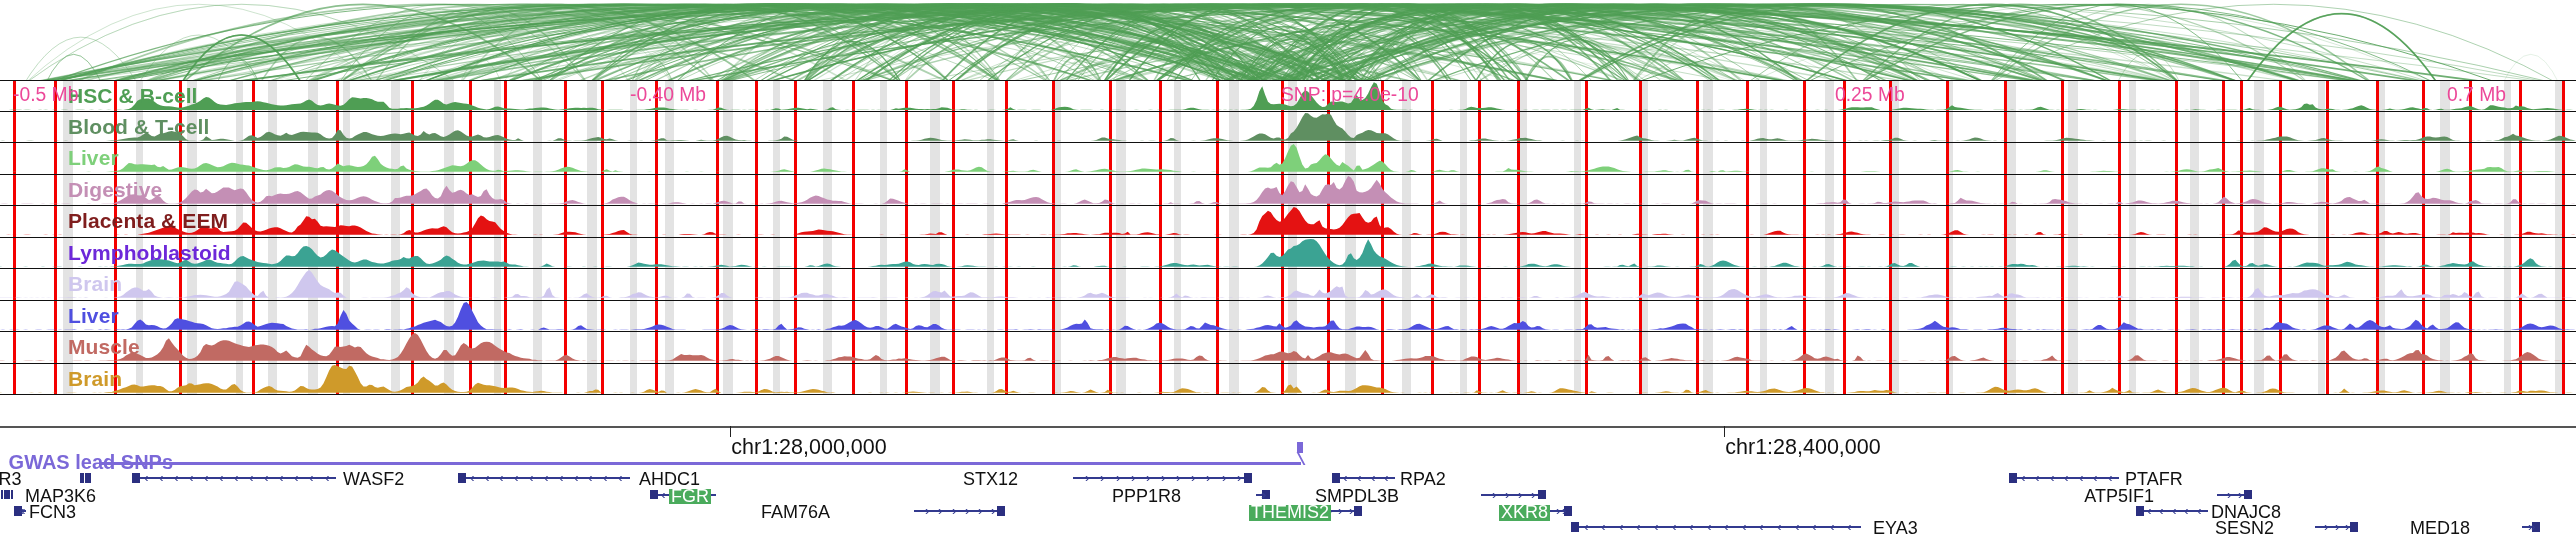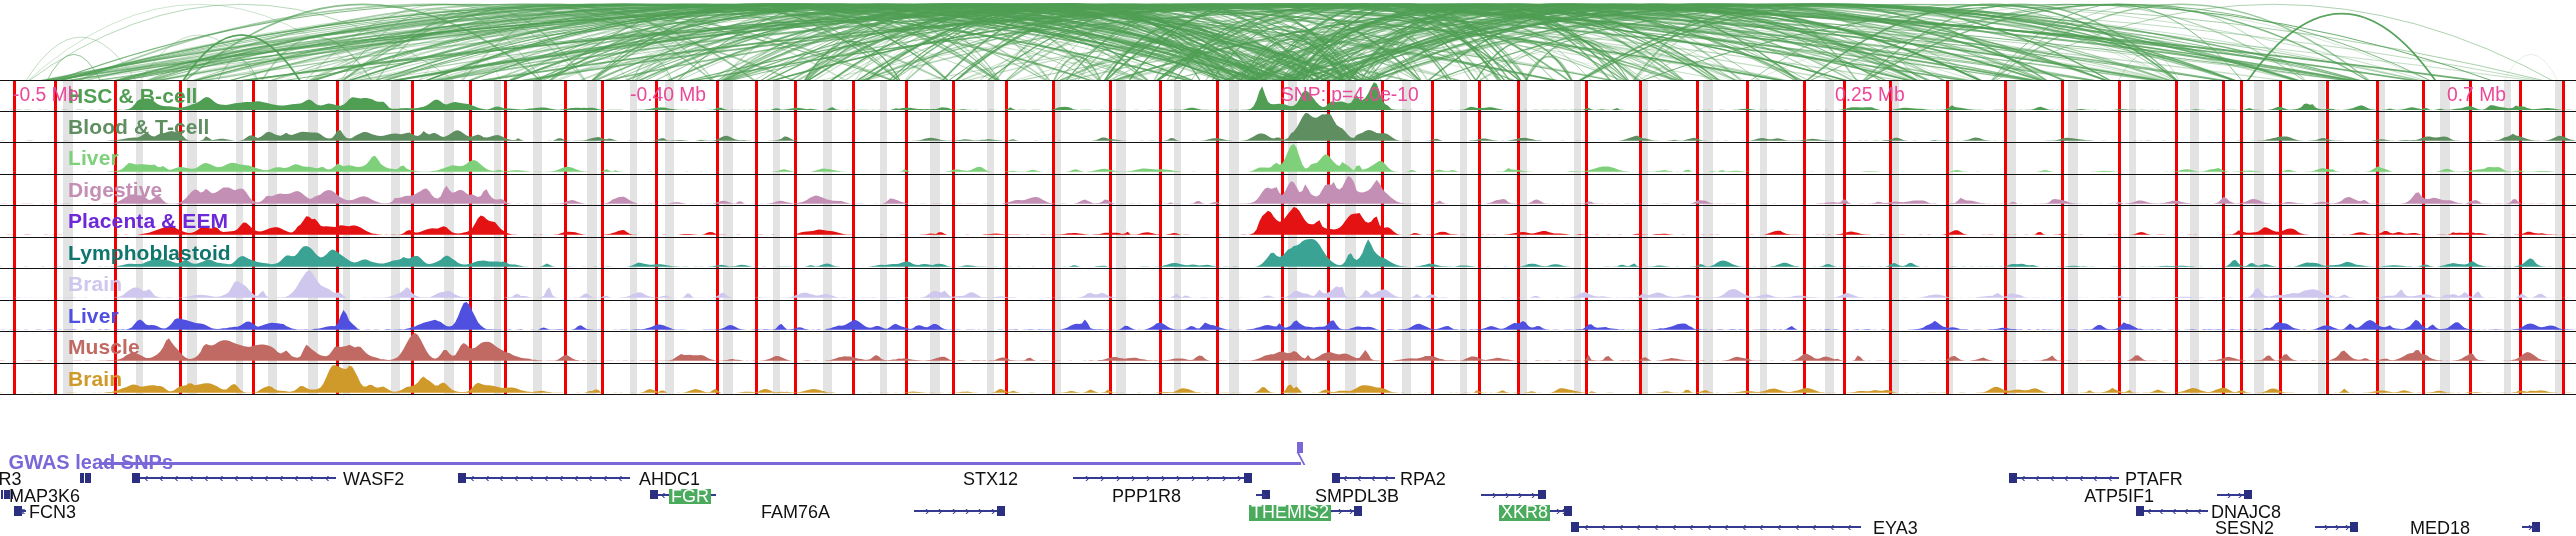--- a/index.html
+++ b/index.html
@@ -982,21 +982,21 @@
           <div class="snp" style="left:2326px"></div>
           <div class="snp" style="left:2376px"></div>
           <div class="snp" style="left:2422px"></div>
           <div class="snp" style="left:2469px"></div>
           <div class="snp" style="left:2519px"></div>
           <div class="snp" style="left:2562px"></div>
         </div>
         <svg class="track-canvas" width="2576" height="29" style="top:0" viewBox="0 0 3600 42">
           <polygon points="0,40 0.0,39.8 4.0,39.9 8.0,39.7 12.0,39.6 16.0,39.7 20.0,39.6 24.0,39.8 28.0,39.7 32.0,39.9 36.0,39.6 40.0,39.6 44.0,39.7 48.0,39.7 52.0,39.7 56.0,39.8 60.0,39.7 64.0,39.6 68.0,39.9 72.0,39.9 76.0,39.6 80.0,39.8 84.0,39.6 88.0,39.9 92.0,39.8 96.0,40.0 100.0,39.9 104.0,39.8 108.0,40.0 112.0,39.9 116.0,39.9 120.0,39.9 124.0,39.7 128.0,39.8 132.0,39.7 136.0,39.9 140.0,39.9 144.0,39.8 148.0,39.7 152.0,39.9 156.0,39.9 160.0,39.7 164.0,39.6 168.0,40.0 172.0,39.9 176.0,39.6 180.0,39.9 184.0,39.8 188.0,39.8 192.0,39.7 196.0,39.3 200.0,38.6 204.0,37.7 208.0,37.1 212.0,35.8 216.0,34.3 220.0,33.0 224.0,31.4 228.0,30.1 232.0,28.4 236.0,27.4 240.0,28.0 244.0,29.9 248.0,31.9 252.0,33.6 256.0,35.3 260.0,36.7 264.0,37.5 268.0,37.2 272.0,35.6 276.0,33.2 280.0,30.0 284.0,28.6 288.0,28.9 292.0,30.7 296.0,31.0 300.0,29.1 304.0,30.6 308.0,34.7 312.0,36.1 316.0,35.7 320.0,35.2 324.0,35.0 328.0,34.2 332.0,31.9 336.0,27.3 340.0,22.8 344.0,23.0 348.0,26.5 352.0,30.4 356.0,33.5 360.0,34.9 364.0,35.3 368.0,34.3 372.0,33.0 376.0,31.3 380.0,30.0 384.0,29.3 388.0,29.4 392.0,30.9 396.0,32.9 400.0,34.7 404.0,36.4 408.0,36.6 412.0,33.8 416.0,28.5 420.0,25.5 424.0,20.0 428.0,14.0 432.0,14.6 436.0,18.3 440.0,17.5 444.0,21.7 448.0,27.3 452.0,28.2 456.0,27.9 460.0,28.2 464.0,28.8 468.0,28.9 472.0,28.1 476.0,26.7 480.0,27.1 484.0,27.8 488.0,27.9 492.0,27.0 496.0,26.8 500.0,28.0 504.0,29.9 508.0,32.2 512.0,34.6 516.0,36.4 520.0,38.0 524.0,38.6 528.0,39.3 532.0,39.6 536.0,39.8 540.0,39.6 544.0,39.8 548.0,39.6 552.0,39.6 556.0,39.7 560.0,39.1 564.0,37.8 568.0,34.6 572.0,33.3 576.0,34.5 580.0,36.7 584.0,36.6 588.0,35.5 592.0,33.8 596.0,32.6 600.0,31.4 604.0,30.8 608.0,31.0 612.0,31.1 616.0,29.3 620.0,28.1 624.0,29.3 628.0,33.4 632.0,36.5 636.0,37.8 640.0,38.1 644.0,37.6 648.0,36.8 652.0,35.9 656.0,34.3 660.0,30.7 664.0,24.0 668.0,16.7 672.0,13.0 676.0,14.5 680.0,18.1 684.0,20.5 688.0,21.2 692.0,22.3 696.0,27.3 700.0,31.9 704.0,34.8 708.0,37.2 712.0,38.3 716.0,39.4 720.0,39.5 724.0,39.8 728.0,39.7 732.0,39.9 736.0,39.7 740.0,40.0 744.0,39.7 748.0,39.6 752.0,40.0 756.0,39.6 760.0,39.9 764.0,39.7 768.0,40.0 772.0,39.7 776.0,39.6 780.0,39.0 784.0,37.9 788.0,36.4 792.0,35.5 796.0,35.5 800.0,35.9 804.0,36.5 808.0,37.6 812.0,38.9 816.0,39.6 820.0,39.9 824.0,39.7 828.0,39.8 832.0,39.8 836.0,39.7 840.0,39.7 844.0,39.6 848.0,39.3 852.0,38.7 856.0,37.5 860.0,36.2 864.0,34.6 868.0,33.5 872.0,33.4 876.0,36.0 880.0,38.3 884.0,39.6 888.0,39.6 892.0,40.0 896.0,39.9 900.0,39.8 904.0,39.9 908.0,39.8 912.0,39.9 916.0,39.8 920.0,39.8 924.0,39.7 928.0,39.5 932.0,39.8 936.0,39.8 940.0,39.9 944.0,39.8 948.0,39.8 952.0,39.3 956.0,38.9 960.0,38.8 964.0,38.7 968.0,39.3 972.0,39.5 976.0,39.7 980.0,39.8 984.0,39.0 988.0,37.0 992.0,35.9 996.0,36.3 1000.0,38.3 1004.0,39.4 1008.0,39.6 1012.0,39.6 1016.0,39.9 1020.0,39.7 1024.0,39.8 1028.0,39.7 1032.0,39.6 1036.0,39.7 1040.0,39.8 1044.0,39.9 1048.0,39.9 1052.0,39.9 1056.0,39.6 1060.0,39.6 1064.0,39.6 1068.0,39.8 1072.0,39.9 1076.0,40.0 1080.0,39.6 1084.0,39.8 1088.0,39.9 1092.0,40.0 1096.0,40.0 1100.0,39.9 1104.0,39.8 1108.0,39.8 1112.0,39.2 1116.0,37.6 1120.0,36.2 1124.0,35.8 1128.0,35.3 1132.0,35.1 1136.0,34.7 1140.0,33.6 1144.0,32.6 1148.0,33.0 1152.0,33.6 1156.0,34.2 1160.0,34.7 1164.0,35.1 1168.0,36.0 1172.0,37.0 1176.0,38.1 1180.0,39.1 1184.0,39.6 1188.0,39.5 1192.0,39.8 1196.0,40.0 1200.0,39.8 1204.0,39.8 1208.0,39.7 1212.0,39.8 1216.0,39.9 1220.0,40.0 1224.0,39.8 1228.0,39.7 1232.0,39.5 1236.0,39.9 1240.0,40.0 1244.0,40.0 1248.0,39.8 1252.0,39.7 1256.0,39.8 1260.0,39.6 1264.0,39.6 1268.0,39.9 1272.0,40.0 1276.0,39.9 1280.0,39.7 1284.0,39.8 1288.0,39.5 1292.0,39.4 1296.0,38.8 1300.0,38.1 1304.0,38.6 1308.0,38.8 1312.0,36.5 1316.0,36.5 1320.0,38.6 1324.0,39.8 1328.0,40.0 1332.0,39.8 1336.0,39.8 1340.0,39.8 1344.0,39.7 1348.0,39.8 1352.0,39.6 1356.0,39.8 1360.0,39.8 1364.0,39.8 1368.0,39.7 1372.0,39.7 1376.0,39.3 1380.0,39.0 1384.0,38.9 1388.0,38.5 1392.0,38.2 1396.0,38.6 1400.0,38.9 1404.0,39.0 1408.0,39.2 1412.0,39.5 1416.0,39.6 1420.0,39.6 1424.0,39.6 1428.0,39.9 1432.0,40.0 1436.0,39.6 1440.0,40.0 1444.0,40.0 1448.0,39.8 1452.0,39.7 1456.0,39.6 1460.0,39.6 1464.0,39.8 1468.0,39.6 1472.0,39.7 1476.0,39.6 1480.0,39.6 1484.0,39.3 1488.0,38.7 1492.0,37.9 1496.0,37.6 1500.0,37.3 1504.0,37.3 1508.0,38.0 1512.0,38.5 1516.0,39.0 1520.0,39.6 1524.0,39.8 1528.0,39.5 1532.0,39.2 1536.0,39.1 1540.0,38.2 1544.0,37.2 1548.0,37.1 1552.0,37.4 1556.0,37.2 1560.0,37.2 1564.0,37.5 1568.0,38.8 1572.0,38.2 1576.0,35.8 1580.0,39.5 1584.0,39.5 1588.0,39.5 1592.0,38.9 1596.0,37.3 1600.0,36.6 1604.0,36.4 1608.0,37.1 1612.0,38.0 1616.0,39.1 1620.0,39.2 1624.0,39.7 1628.0,39.8 1632.0,39.2 1636.0,38.6 1640.0,37.4 1644.0,37.9 1648.0,39.3 1652.0,39.7 1656.0,39.6 1660.0,39.6 1664.0,39.8 1668.0,39.8 1672.0,39.9 1676.0,39.7 1680.0,39.8 1684.0,39.8 1688.0,39.9 1692.0,39.8 1696.0,39.7 1700.0,39.6 1704.0,39.6 1708.0,39.9 1712.0,39.7 1716.0,40.0 1720.0,39.7 1724.0,39.9 1728.0,39.9 1732.0,39.7 1736.0,39.6 1740.0,39.5 1744.0,39.8 1748.0,39.0 1752.0,37.3 1756.0,32.5 1760.0,21.5 1764.0,13.8 1768.0,10.2 1772.0,6.2 1776.0,8.3 1780.0,14.6 1784.0,19.3 1788.0,21.8 1792.0,20.6 1796.0,16.0 1800.0,10.5 1804.0,6.1 1808.0,1.2 1812.0,2.6 1816.0,6.8 1820.0,13.6 1824.0,19.9 1828.0,24.0 1832.0,25.2 1836.0,25.2 1840.0,22.0 1844.0,19.5 1848.0,28.2 1852.0,30.8 1856.0,31.4 1860.0,31.9 1864.0,32.6 1868.0,31.9 1872.0,30.1 1876.0,26.2 1880.0,20.7 1884.0,15.3 1888.0,11.4 1892.0,10.6 1896.0,10.3 1900.0,9.3 1904.0,15.8 1908.0,21.4 1912.0,23.1 1916.0,21.6 1920.0,16.4 1924.0,14.2 1928.0,26.4 1932.0,31.0 1936.0,29.8 1940.0,29.4 1944.0,31.8 1948.0,35.6 1952.0,38.3 1956.0,39.4 1960.0,39.8 1964.0,39.7 1968.0,39.9 1972.0,39.1 1976.0,37.5 1980.0,37.6 1984.0,39.1 1988.0,39.8 1992.0,40.0 1996.0,39.6 2000.0,39.5 2004.0,39.0 2008.0,37.8 2012.0,36.1 2016.0,35.6 2020.0,35.9 2024.0,37.6 2028.0,39.0 2032.0,39.3 2036.0,39.5 2040.0,39.9 2044.0,39.6 2048.0,39.7 2052.0,39.8 2056.0,40.0 2060.0,39.7 2064.0,40.0 2068.0,40.0 2072.0,39.6 2076.0,40.0 2080.0,39.5 2084.0,39.9 2088.0,39.6 2092.0,39.8 2096.0,40.0 2100.0,39.8 2104.0,39.6 2108.0,39.3 2112.0,38.5 2116.0,37.8 2120.0,36.9 2124.0,36.4 2128.0,36.0 2132.0,36.3 2136.0,37.3 2140.0,38.0 2144.0,37.9 2148.0,36.7 2152.0,35.7 2156.0,34.8 2160.0,34.7 2164.0,35.9 2168.0,37.1 2172.0,38.0 2176.0,38.1 2180.0,38.1 2184.0,38.6 2188.0,38.9 2192.0,39.4 2196.0,39.9 2200.0,39.9 2204.0,39.6 2208.0,38.8 2212.0,39.0 2216.0,39.6 2220.0,39.7 2224.0,40.0 2228.0,39.9 2232.0,39.6 2236.0,39.7 2240.0,40.0 2244.0,39.9 2248.0,39.6 2252.0,39.7 2256.0,39.9 2260.0,39.7 2264.0,39.6 2268.0,39.8 2272.0,39.7 2276.0,39.7 2280.0,39.8 2284.0,39.3 2288.0,38.4 2292.0,38.5 2296.0,39.5 2300.0,39.5 2304.0,39.8 2308.0,39.8 2312.0,39.0 2316.0,38.8 2320.0,38.8 2324.0,38.6 2328.0,38.5 2332.0,39.3 2336.0,39.4 2340.0,39.8 2344.0,39.9 2348.0,39.7 2352.0,39.6 2356.0,39.7 2360.0,39.7 2364.0,39.8 2368.0,39.7 2372.0,39.8 2376.0,39.8 2380.0,39.5 2384.0,39.9 2388.0,39.9 2392.0,39.6 2396.0,39.9 2400.0,39.6 2404.0,39.8 2408.0,39.9 2412.0,39.8 2416.0,40.0 2420.0,39.7 2424.0,40.0 2428.0,39.9 2432.0,39.7 2436.0,39.7 2440.0,40.0 2444.0,39.7 2448.0,39.6 2452.0,39.9 2456.0,39.9 2460.0,39.9 2464.0,39.7 2468.0,39.2 2472.0,37.9 2476.0,36.3 2480.0,35.0 2484.0,34.2 2488.0,34.2 2492.0,36.8 2496.0,38.4 2500.0,39.3 2504.0,39.6 2508.0,39.5 2512.0,39.6 2516.0,39.8 2520.0,39.6 2524.0,39.7 2528.0,39.9 2532.0,39.7 2536.0,39.8 2540.0,39.6 2544.0,40.0 2548.0,39.6 2552.0,39.7 2556.0,39.6 2560.0,39.8 2564.0,39.8 2568.0,39.1 2572.0,38.8 2576.0,37.7 2580.0,36.6 2584.0,35.6 2588.0,35.4 2592.0,36.2 2596.0,37.2 2600.0,38.3 2604.0,39.2 2608.0,39.5 2612.0,39.6 2616.0,39.7 2620.0,40.0 2624.0,39.8 2628.0,39.6 2632.0,39.6 2636.0,40.0 2640.0,40.0 2644.0,39.6 2648.0,39.9 2652.0,39.8 2656.0,39.6 2660.0,39.6 2664.0,39.7 2668.0,39.9 2672.0,39.7 2676.0,39.9 2680.0,39.9 2684.0,39.6 2688.0,39.8 2692.0,39.9 2696.0,39.6 2700.0,39.7 2704.0,40.0 2708.0,39.9 2712.0,39.7 2716.0,39.4 2720.0,38.6 2724.0,37.3 2728.0,35.3 2732.0,33.6 2736.0,33.7 2740.0,36.1 2744.0,38.5 2748.0,39.4 2752.0,39.8 2756.0,40.0 2760.0,39.9 2764.0,39.8 2768.0,39.9 2772.0,39.6 2776.0,39.8 2780.0,39.6 2784.0,39.6 2788.0,39.7 2792.0,39.8 2796.0,39.8 2800.0,39.6 2804.0,39.9 2808.0,39.6 2812.0,40.0 2816.0,39.6 2820.0,39.9 2824.0,39.9 2828.0,39.8 2832.0,39.6 2836.0,39.9 2840.0,39.7 2844.0,39.4 2848.0,36.4 2852.0,36.1 2856.0,39.0 2860.0,39.9 2864.0,39.8 2868.0,39.8 2872.0,39.5 2876.0,39.6 2880.0,38.6 2884.0,38.9 2888.0,39.4 2892.0,39.7 2896.0,39.8 2900.0,39.7 2904.0,39.8 2908.0,39.6 2912.0,39.7 2916.0,39.9 2920.0,39.8 2924.0,39.7 2928.0,39.7 2932.0,40.0 2936.0,39.8 2940.0,39.7 2944.0,40.0 2948.0,39.6 2952.0,39.9 2956.0,39.6 2960.0,39.6 2964.0,39.9 2968.0,40.0 2972.0,39.8 2976.0,39.8 2980.0,39.6 2984.0,38.9 2988.0,37.1 2992.0,35.9 2996.0,36.7 3000.0,38.6 3004.0,39.6 3008.0,39.9 3012.0,40.0 3016.0,39.6 3020.0,39.6 3024.0,39.6 3028.0,39.8 3032.0,39.7 3036.0,39.8 3040.0,39.6 3044.0,39.9 3048.0,39.8 3052.0,40.0 3056.0,39.9 3060.0,39.6 3064.0,39.7 3068.0,39.6 3072.0,39.9 3076.0,39.9 3080.0,40.0 3084.0,39.9 3088.0,39.7 3092.0,39.7 3096.0,39.9 3100.0,40.0 3104.0,39.6 3108.0,39.9 3112.0,39.6 3116.0,39.6 3120.0,39.1 3124.0,37.3 3128.0,34.1 3132.0,34.3 3136.0,36.1 3140.0,36.9 3144.0,36.9 3148.0,36.8 3152.0,36.3 3156.0,35.4 3160.0,32.4 3164.0,29.3 3168.0,29.6 3172.0,32.0 3176.0,34.1 3180.0,35.3 3184.0,35.7 3188.0,35.4 3192.0,33.6 3196.0,31.9 3200.0,31.0 3204.0,31.6 3208.0,33.2 3212.0,36.4 3216.0,38.2 3220.0,39.3 3224.0,39.5 3228.0,39.7 3232.0,39.9 3236.0,39.9 3240.0,39.8 3244.0,39.8 3248.0,39.9 3252.0,39.7 3256.0,39.7 3260.0,39.6 3264.0,39.7 3268.0,39.9 3272.0,39.7 3276.0,39.6 3280.0,39.7 3284.0,39.5 3288.0,38.9 3292.0,37.5 3296.0,36.7 3300.0,36.4 3304.0,37.2 3308.0,38.5 3312.0,39.2 3316.0,39.4 3320.0,39.2 3324.0,38.6 3328.0,36.9 3332.0,34.6 3336.0,34.7 3340.0,37.1 3344.0,38.1 3348.0,36.9 3352.0,35.9 3356.0,36.6 3360.0,38.2 3364.0,38.5 3368.0,37.7 3372.0,37.3 3376.0,37.4 3380.0,38.5 3384.0,39.5 3388.0,39.8 3392.0,39.9 3396.0,39.7 3400.0,39.8 3404.0,39.7 3408.0,39.6 3412.0,39.6 3416.0,39.6 3420.0,39.8 3424.0,38.7 3428.0,36.4 3432.0,37.4 3436.0,37.1 3440.0,37.2 3444.0,37.3 3448.0,37.2 3452.0,37.1 3456.0,36.8 3460.0,37.7 3464.0,37.5 3468.0,37.6 3472.0,38.4 3476.0,39.5 3480.0,40.0 3484.0,39.9 3488.0,40.0 3492.0,39.9 3496.0,39.6 3500.0,39.8 3504.0,39.7 3508.0,39.8 3512.0,39.9 3516.0,39.5 3520.0,39.5 3524.0,38.9 3528.0,37.3 3532.0,35.8 3536.0,35.6 3540.0,37.0 3544.0,37.6 3548.0,38.1 3552.0,37.9 3556.0,38.5 3560.0,39.0 3564.0,39.2 3568.0,39.6 3572.0,39.5 3576.0,39.7 3580.0,39.6 3584.0,39.8 3588.0,39.9 3592.0,39.7 3596.0,39.6 3600,40" fill="#e41212"></polygon>
         </svg>
-        <div class="track-label" style="color:#6d28d9">Placenta &amp; EEM</div>
+        <div class="track-label" style="color:#7f1d1d">Placenta &amp; EEM</div>
       </div>
       <div class="track">
         <div class="overlay">
           <div class="hl" style="left:63px;width:10px"></div>
           <div class="hl" style="left:136px;width:7.2px"></div>
           <div class="hl" style="left:187px;width:10px"></div>
           <div class="hl" style="left:236px;width:7.2px"></div>
           <div class="hl" style="left:268px;width:8.6px"></div>
           <div class="hl" style="left:308px;width:10px"></div>
           <div class="hl" style="left:343px;width:7.2px"></div>
@@ -1086,21 +1086,21 @@
           <div class="snp" style="left:2326px"></div>
           <div class="snp" style="left:2376px"></div>
           <div class="snp" style="left:2422px"></div>
           <div class="snp" style="left:2469px"></div>
           <div class="snp" style="left:2519px"></div>
           <div class="snp" style="left:2562px"></div>
         </div>
         <svg class="track-canvas" width="2576" height="29" style="top:0" viewBox="0 0 3600 42">
           <polygon points="0,40 0.0,39.6 4.0,39.7 8.0,39.7 12.0,39.9 16.0,39.7 20.0,39.7 24.0,40.0 28.0,39.9 32.0,39.7 36.0,39.6 40.0,40.0 44.0,39.9 48.0,39.9 52.0,39.9 56.0,39.9 60.0,39.6 64.0,39.8 68.0,39.7 72.0,39.7 76.0,39.6 80.0,39.6 84.0,39.6 88.0,39.9 92.0,39.7 96.0,40.0 100.0,39.9 104.0,40.0 108.0,40.0 112.0,39.6 116.0,39.7 120.0,39.8 124.0,40.0 128.0,40.0 132.0,39.9 136.0,39.7 140.0,39.6 144.0,40.0 148.0,39.6 152.0,39.8 156.0,39.6 160.0,39.4 164.0,38.7 168.0,38.1 172.0,37.3 176.0,36.4 180.0,35.5 184.0,35.6 188.0,35.9 192.0,35.9 196.0,36.1 200.0,35.2 204.0,33.3 208.0,31.7 212.0,30.3 216.0,29.2 220.0,28.8 224.0,29.4 228.0,29.9 232.0,30.4 236.0,31.3 240.0,32.5 244.0,34.0 248.0,35.0 252.0,34.0 256.0,31.4 260.0,29.9 264.0,32.6 268.0,34.9 272.0,35.7 276.0,35.3 280.0,34.1 284.0,32.7 288.0,30.5 292.0,29.7 296.0,30.8 300.0,33.0 304.0,34.3 308.0,34.7 312.0,35.3 316.0,35.7 320.0,36.4 324.0,35.5 328.0,32.6 332.0,28.3 336.0,25.4 340.0,24.8 344.0,26.8 348.0,29.1 352.0,30.5 356.0,31.9 360.0,33.1 364.0,33.8 368.0,34.5 372.0,35.1 376.0,35.5 380.0,36.2 384.0,35.8 388.0,34.5 392.0,31.9 396.0,27.5 400.0,24.0 404.0,24.0 408.0,25.1 412.0,24.8 416.0,21.1 420.0,15.3 424.0,11.4 428.0,11.0 432.0,12.1 436.0,15.4 440.0,20.4 444.0,24.6 448.0,26.8 452.0,25.9 456.0,22.9 460.0,18.5 464.0,15.6 468.0,16.8 472.0,19.7 476.0,22.6 480.0,25.6 484.0,28.5 488.0,31.1 492.0,33.3 496.0,34.0 500.0,33.0 504.0,31.3 508.0,29.9 512.0,29.9 516.0,31.5 520.0,33.2 524.0,34.1 528.0,35.0 532.0,35.3 536.0,35.2 540.0,34.4 544.0,33.2 548.0,31.4 552.0,30.7 556.0,30.5 560.0,29.1 564.0,26.4 568.0,28.0 572.0,28.2 576.0,26.4 580.0,24.8 584.0,24.9 588.0,27.9 592.0,32.3 596.0,35.3 600.0,36.0 604.0,35.3 608.0,33.9 612.0,32.1 616.0,30.1 620.0,26.3 624.0,24.3 628.0,25.7 632.0,28.7 636.0,31.3 640.0,34.2 644.0,36.1 648.0,36.7 652.0,36.6 656.0,35.7 660.0,34.5 664.0,33.4 668.0,32.0 672.0,31.5 676.0,31.3 680.0,32.0 684.0,32.4 688.0,32.4 692.0,32.6 696.0,32.7 700.0,33.2 704.0,32.7 708.0,34.4 712.0,36.4 716.0,36.8 720.0,36.8 724.0,37.7 728.0,38.5 732.0,39.4 736.0,39.5 740.0,39.8 744.0,39.8 748.0,40.0 752.0,39.9 756.0,39.4 760.0,37.8 764.0,35.4 768.0,37.1 772.0,39.3 776.0,39.8 780.0,39.7 784.0,39.8 788.0,39.8 792.0,39.6 796.0,39.5 800.0,40.0 804.0,39.8 808.0,39.9 812.0,39.8 816.0,39.6 820.0,40.0 824.0,39.9 828.0,39.9 832.0,39.6 836.0,40.0 840.0,39.7 844.0,39.7 848.0,39.5 852.0,39.6 856.0,39.8 860.0,39.8 864.0,39.9 868.0,39.8 872.0,39.7 876.0,39.7 880.0,39.2 884.0,37.9 888.0,35.9 892.0,33.9 896.0,34.8 900.0,35.7 904.0,36.3 908.0,37.0 912.0,36.9 916.0,36.5 920.0,36.3 924.0,36.5 928.0,36.9 932.0,37.6 936.0,38.4 940.0,39.2 944.0,39.3 948.0,39.5 952.0,39.9 956.0,39.6 960.0,39.6 964.0,39.8 968.0,40.0 972.0,39.6 976.0,40.0 980.0,39.5 984.0,39.7 988.0,39.9 992.0,39.6 996.0,39.3 1000.0,38.6 1004.0,37.6 1008.0,36.9 1012.0,37.6 1016.0,38.4 1020.0,39.5 1024.0,39.2 1028.0,38.9 1032.0,37.8 1036.0,37.2 1040.0,37.4 1044.0,38.0 1048.0,39.0 1052.0,39.7 1056.0,39.5 1060.0,39.9 1064.0,39.8 1068.0,39.5 1072.0,39.9 1076.0,39.9 1080.0,40.0 1084.0,39.9 1088.0,39.5 1092.0,39.6 1096.0,39.6 1100.0,39.6 1104.0,39.6 1108.0,39.8 1112.0,39.7 1116.0,39.7 1120.0,39.9 1124.0,39.8 1128.0,39.0 1132.0,37.7 1136.0,38.1 1140.0,39.4 1144.0,38.9 1148.0,37.5 1152.0,36.1 1156.0,35.3 1160.0,36.1 1164.0,38.0 1168.0,39.0 1172.0,39.5 1176.0,39.9 1180.0,39.9 1184.0,39.7 1188.0,39.8 1192.0,39.7 1196.0,39.9 1200.0,40.0 1204.0,39.9 1208.0,39.9 1212.0,39.8 1216.0,39.4 1220.0,38.9 1224.0,38.6 1228.0,37.4 1232.0,37.1 1236.0,37.4 1240.0,37.0 1244.0,36.4 1248.0,36.1 1252.0,36.1 1256.0,35.6 1260.0,34.4 1264.0,32.9 1268.0,32.4 1272.0,33.5 1276.0,35.9 1280.0,37.0 1284.0,37.3 1288.0,36.4 1292.0,36.1 1296.0,36.5 1300.0,37.2 1304.0,37.3 1308.0,36.0 1312.0,35.5 1316.0,35.9 1320.0,37.2 1324.0,38.9 1328.0,39.6 1332.0,39.9 1336.0,39.8 1340.0,39.5 1344.0,39.1 1348.0,38.1 1352.0,37.9 1356.0,38.2 1360.0,38.6 1364.0,39.1 1368.0,39.6 1372.0,39.6 1376.0,39.6 1380.0,39.9 1384.0,39.7 1388.0,39.8 1392.0,39.6 1396.0,39.7 1400.0,39.8 1404.0,39.6 1408.0,39.8 1412.0,39.6 1416.0,39.8 1420.0,39.8 1424.0,39.6 1428.0,39.7 1432.0,39.8 1436.0,40.0 1440.0,39.7 1444.0,39.6 1448.0,39.7 1452.0,39.9 1456.0,40.0 1460.0,40.0 1464.0,39.7 1468.0,40.0 1472.0,39.6 1476.0,39.9 1480.0,39.9 1484.0,39.7 1488.0,39.6 1492.0,39.7 1496.0,39.0 1500.0,37.9 1504.0,38.1 1508.0,39.4 1512.0,39.9 1516.0,39.9 1520.0,39.8 1524.0,39.7 1528.0,39.8 1532.0,39.3 1536.0,38.8 1540.0,38.3 1544.0,38.6 1548.0,39.5 1552.0,40.0 1556.0,39.7 1560.0,39.7 1564.0,39.7 1568.0,39.8 1572.0,39.6 1576.0,39.7 1580.0,39.7 1584.0,40.0 1588.0,40.0 1592.0,40.0 1596.0,39.5 1600.0,39.5 1604.0,39.6 1608.0,40.0 1612.0,39.7 1616.0,39.6 1620.0,39.4 1624.0,38.8 1628.0,37.8 1632.0,36.7 1636.0,35.4 1640.0,34.8 1644.0,34.6 1648.0,35.6 1652.0,36.6 1656.0,37.3 1660.0,37.8 1664.0,37.2 1668.0,36.8 1672.0,37.4 1676.0,38.0 1680.0,37.9 1684.0,37.4 1688.0,37.2 1692.0,38.0 1696.0,38.8 1700.0,39.4 1704.0,39.5 1708.0,40.0 1712.0,39.6 1716.0,39.6 1720.0,40.0 1724.0,39.6 1728.0,39.6 1732.0,39.7 1736.0,39.7 1740.0,39.9 1744.0,39.7 1748.0,39.8 1752.0,39.7 1756.0,39.6 1760.0,38.0 1764.0,35.4 1768.0,31.1 1772.0,26.2 1776.0,20.7 1780.0,20.4 1784.0,24.6 1788.0,26.4 1792.0,24.8 1796.0,20.6 1800.0,15.9 1804.0,14.3 1808.0,11.0 1812.0,10.0 1816.0,8.0 1820.0,4.4 1824.0,2.0 1828.0,1.6 1832.0,1.2 1836.0,1.4 1840.0,4.4 1844.0,9.2 1848.0,15.6 1852.0,22.1 1856.0,27.5 1860.0,31.6 1864.0,34.7 1868.0,36.7 1872.0,37.8 1876.0,36.6 1880.0,32.5 1884.0,23.3 1888.0,20.9 1892.0,28.0 1896.0,30.3 1900.0,27.2 1904.0,20.6 1908.0,9.7 1912.0,1.6 1916.0,8.4 1920.0,17.1 1924.0,22.2 1928.0,25.1 1932.0,26.8 1936.0,28.6 1940.0,31.3 1944.0,33.7 1948.0,35.6 1952.0,37.4 1956.0,38.6 1960.0,39.3 1964.0,39.4 1968.0,39.7 1972.0,39.9 1976.0,39.7 1980.0,39.3 1984.0,38.9 1988.0,37.9 1992.0,37.0 1996.0,35.8 2000.0,35.4 2004.0,36.2 2008.0,37.3 2012.0,38.4 2016.0,39.1 2020.0,39.3 2024.0,39.6 2028.0,39.6 2032.0,39.7 2036.0,39.1 2040.0,38.2 2044.0,38.1 2048.0,38.2 2052.0,38.4 2056.0,39.0 2060.0,39.5 2064.0,39.7 2068.0,40.0 2072.0,39.9 2076.0,39.8 2080.0,39.6 2084.0,40.0 2088.0,39.7 2092.0,39.9 2096.0,40.0 2100.0,39.7 2104.0,39.6 2108.0,40.0 2112.0,39.8 2116.0,39.9 2120.0,39.6 2124.0,39.4 2128.0,38.8 2132.0,37.6 2136.0,36.0 2140.0,35.5 2144.0,35.7 2148.0,36.8 2152.0,38.2 2156.0,38.8 2160.0,39.1 2164.0,38.4 2168.0,37.1 2172.0,36.3 2176.0,36.2 2180.0,37.2 2184.0,38.4 2188.0,39.3 2192.0,39.6 2196.0,39.9 2200.0,40.0 2204.0,39.9 2208.0,39.8 2212.0,39.7 2216.0,40.0 2220.0,39.8 2224.0,39.8 2228.0,39.9 2232.0,39.9 2236.0,40.0 2240.0,39.9 2244.0,39.6 2248.0,39.6 2252.0,39.9 2256.0,39.5 2260.0,39.4 2264.0,37.5 2268.0,36.9 2272.0,38.3 2276.0,39.1 2280.0,37.0 2284.0,35.4 2288.0,38.7 2292.0,39.6 2296.0,39.8 2300.0,39.8 2304.0,39.6 2308.0,39.5 2312.0,39.3 2316.0,38.2 2320.0,38.1 2324.0,38.5 2328.0,39.2 2332.0,39.6 2336.0,39.9 2340.0,39.7 2344.0,39.6 2348.0,39.9 2352.0,39.7 2356.0,39.7 2360.0,39.9 2364.0,39.6 2368.0,39.5 2372.0,38.6 2376.0,36.1 2380.0,36.9 2384.0,39.1 2388.0,39.5 2392.0,38.4 2396.0,36.6 2400.0,33.9 2404.0,31.7 2408.0,31.0 2412.0,32.0 2416.0,33.7 2420.0,35.7 2424.0,37.4 2428.0,38.3 2432.0,39.5 2436.0,39.6 2440.0,39.9 2444.0,39.9 2448.0,39.8 2452.0,39.6 2456.0,39.9 2460.0,40.0 2464.0,39.7 2468.0,39.6 2472.0,39.8 2476.0,39.3 2480.0,38.8 2484.0,37.2 2488.0,35.8 2492.0,34.2 2496.0,34.3 2500.0,35.5 2504.0,37.4 2508.0,38.7 2512.0,39.3 2516.0,39.8 2520.0,39.6 2524.0,39.8 2528.0,39.8 2532.0,39.9 2536.0,39.6 2540.0,39.7 2544.0,39.4 2548.0,38.6 2552.0,36.3 2556.0,36.1 2560.0,37.7 2564.0,39.2 2568.0,39.8 2572.0,39.6 2576.0,40.0 2580.0,39.6 2584.0,39.6 2588.0,39.9 2592.0,40.0 2596.0,39.9 2600.0,39.6 2604.0,39.6 2608.0,39.9 2612.0,39.6 2616.0,39.8 2620.0,39.8 2624.0,40.0 2628.0,39.6 2632.0,39.9 2636.0,39.4 2640.0,37.6 2644.0,35.2 2648.0,34.7 2652.0,36.8 2656.0,38.5 2660.0,38.9 2664.0,37.4 2668.0,34.6 2672.0,34.8 2676.0,36.9 2680.0,38.8 2684.0,39.7 2688.0,39.8 2692.0,39.6 2696.0,39.7 2700.0,39.8 2704.0,39.7 2708.0,39.9 2712.0,39.7 2716.0,40.0 2720.0,40.0 2724.0,39.7 2728.0,39.6 2732.0,39.6 2736.0,40.0 2740.0,39.8 2744.0,39.6 2748.0,39.9 2752.0,39.8 2756.0,39.6 2760.0,40.0 2764.0,39.8 2768.0,39.6 2772.0,40.0 2776.0,39.6 2780.0,39.8 2784.0,39.6 2788.0,39.7 2792.0,39.7 2796.0,39.6 2800.0,39.7 2804.0,38.8 2808.0,37.0 2812.0,35.9 2816.0,36.1 2820.0,36.3 2824.0,35.8 2828.0,36.1 2832.0,37.3 2836.0,37.8 2840.0,37.4 2844.0,38.2 2848.0,39.6 2852.0,39.8 2856.0,39.7 2860.0,39.6 2864.0,39.8 2868.0,39.7 2872.0,39.9 2876.0,39.6 2880.0,39.5 2884.0,39.7 2888.0,39.2 2892.0,38.9 2896.0,38.5 2900.0,38.6 2904.0,38.8 2908.0,39.4 2912.0,39.3 2916.0,39.6 2920.0,39.7 2924.0,39.6 2928.0,39.9 2932.0,40.0 2936.0,39.8 2940.0,39.8 2944.0,40.0 2948.0,39.9 2952.0,39.6 2956.0,39.6 2960.0,39.6 2964.0,39.8 2968.0,39.6 2972.0,39.9 2976.0,39.7 2980.0,39.9 2984.0,40.0 2988.0,39.7 2992.0,39.6 2996.0,39.6 3000.0,39.8 3004.0,39.6 3008.0,39.8 3012.0,39.5 3016.0,39.4 3020.0,38.7 3024.0,38.7 3028.0,38.6 3032.0,38.8 3036.0,38.7 3040.0,38.9 3044.0,38.5 3048.0,38.4 3052.0,38.5 3056.0,38.8 3060.0,39.3 3064.0,39.2 3068.0,39.8 3072.0,39.8 3076.0,39.5 3080.0,39.9 3084.0,39.8 3088.0,39.9 3092.0,39.9 3096.0,39.8 3100.0,39.8 3104.0,39.9 3108.0,39.9 3112.0,38.9 3116.0,35.9 3120.0,31.5 3124.0,30.2 3128.0,34.8 3132.0,38.3 3136.0,39.3 3140.0,38.3 3144.0,35.2 3148.0,34.7 3152.0,37.2 3156.0,38.6 3160.0,37.5 3164.0,36.2 3168.0,36.3 3172.0,37.7 3176.0,38.9 3180.0,39.4 3184.0,39.8 3188.0,39.9 3192.0,39.7 3196.0,39.9 3200.0,39.5 3204.0,39.8 3208.0,39.1 3212.0,38.0 3216.0,36.3 3220.0,34.9 3224.0,34.1 3228.0,34.4 3232.0,34.2 3236.0,34.5 3240.0,35.2 3244.0,36.9 3248.0,38.3 3252.0,38.5 3256.0,37.8 3260.0,37.9 3264.0,37.4 3268.0,37.0 3272.0,36.0 3276.0,34.2 3280.0,32.8 3284.0,33.6 3288.0,35.0 3292.0,36.7 3296.0,37.4 3300.0,37.8 3304.0,38.5 3308.0,39.2 3312.0,39.5 3316.0,39.5 3320.0,39.8 3324.0,39.5 3328.0,39.4 3332.0,38.9 3336.0,38.4 3340.0,38.2 3344.0,37.6 3348.0,37.8 3352.0,38.1 3356.0,38.4 3360.0,38.9 3364.0,39.4 3368.0,39.3 3372.0,39.8 3376.0,39.8 3380.0,39.6 3384.0,38.1 3388.0,36.7 3392.0,37.1 3396.0,38.9 3400.0,39.6 3404.0,39.8 3408.0,39.5 3412.0,38.5 3416.0,37.6 3420.0,36.3 3424.0,35.5 3428.0,34.8 3432.0,35.4 3436.0,36.0 3440.0,36.2 3444.0,36.6 3448.0,36.0 3452.0,33.2 3456.0,32.3 3460.0,34.9 3464.0,37.1 3468.0,38.1 3472.0,39.1 3476.0,39.5 3480.0,39.6 3484.0,39.8 3488.0,39.9 3492.0,39.6 3496.0,39.8 3500.0,39.6 3504.0,40.0 3508.0,39.5 3512.0,39.7 3516.0,39.1 3520.0,38.1 3524.0,36.7 3528.0,34.1 3532.0,30.3 3536.0,27.9 3540.0,29.7 3544.0,34.9 3548.0,37.9 3552.0,39.3 3556.0,39.4 3560.0,39.9 3564.0,39.6 3568.0,39.7 3572.0,39.9 3576.0,39.8 3580.0,39.5 3584.0,39.9 3588.0,39.8 3592.0,39.7 3596.0,39.9 3600,40" fill="#3ba393"></polygon>
         </svg>
-        <div class="track-label" style="color:#0f766e">Lymphoblastoid</div>
+        <div class="track-label" style="color:#6d28d9">Lymphoblastoid</div>
       </div>
       <div class="track">
         <div class="overlay">
           <div class="hl" style="left:63px;width:10px"></div>
           <div class="hl" style="left:136px;width:7.2px"></div>
           <div class="hl" style="left:187px;width:10px"></div>
           <div class="hl" style="left:236px;width:7.2px"></div>
           <div class="hl" style="left:268px;width:8.6px"></div>
           <div class="hl" style="left:308px;width:10px"></div>
           <div class="hl" style="left:343px;width:7.2px"></div>
@@ -1506,20 +1506,27 @@
           <div class="snp" style="left:2519px"></div>
           <div class="snp" style="left:2562px"></div>
         </div>
         <svg class="track-canvas" width="2576" height="29" style="top:0" viewBox="0 0 3600 42">
           <polygon points="0,40 0.0,39.5 4.0,39.9 8.0,39.8 12.0,39.8 16.0,39.8 20.0,39.8 24.0,40.0 28.0,39.8 32.0,39.8 36.0,39.9 40.0,39.9 44.0,39.5 48.0,39.9 52.0,39.7 56.0,39.5 60.0,39.9 64.0,39.8 68.0,39.9 72.0,39.8 76.0,39.5 80.0,40.0 84.0,39.9 88.0,39.8 92.0,39.8 96.0,39.5 100.0,39.5 104.0,39.6 108.0,39.7 112.0,39.7 116.0,39.8 120.0,39.9 124.0,39.7 128.0,39.8 132.0,39.6 136.0,39.8 140.0,39.5 144.0,39.8 148.0,39.3 152.0,38.9 156.0,38.7 160.0,37.5 164.0,36.5 168.0,35.1 172.0,33.2 176.0,32.1 180.0,30.4 184.0,28.8 188.0,28.2 192.0,29.3 196.0,31.0 200.0,31.3 204.0,30.6 208.0,29.8 212.0,29.3 216.0,29.4 220.0,30.4 224.0,30.6 228.0,32.0 232.0,34.9 236.0,37.6 240.0,37.8 244.0,35.9 248.0,32.9 252.0,30.8 256.0,30.1 260.0,29.3 264.0,26.5 268.0,27.1 272.0,29.4 276.0,28.8 280.0,28.0 284.0,27.1 288.0,26.5 292.0,26.6 296.0,27.5 300.0,29.3 304.0,31.3 308.0,33.9 312.0,35.2 316.0,35.4 320.0,32.3 324.0,28.6 328.0,27.8 332.0,31.1 336.0,35.9 340.0,38.4 344.0,39.4 348.0,39.6 352.0,39.6 356.0,39.4 360.0,38.1 364.0,35.4 368.0,33.1 372.0,31.5 376.0,30.3 380.0,32.0 384.0,34.9 388.0,36.7 392.0,37.1 396.0,37.3 400.0,37.6 404.0,38.4 408.0,38.2 412.0,36.7 416.0,33.5 420.0,30.5 424.0,30.8 428.0,33.1 432.0,34.9 436.0,35.2 440.0,35.4 444.0,34.6 448.0,32.4 452.0,27.1 456.0,18.3 460.0,8.6 464.0,2.3 468.0,1.2 472.0,2.8 476.0,4.5 480.0,6.5 484.0,6.6 488.0,2.3 492.0,3.3 496.0,10.0 500.0,17.7 504.0,26.5 508.0,31.3 512.0,31.0 516.0,28.6 520.0,28.9 524.0,31.9 528.0,32.9 532.0,31.8 536.0,31.2 540.0,33.5 544.0,36.1 548.0,38.0 552.0,38.4 556.0,37.9 560.0,36.4 564.0,34.4 568.0,31.9 572.0,31.1 576.0,30.4 580.0,28.6 584.0,25.7 588.0,20.1 592.0,17.1 596.0,20.5 600.0,23.1 604.0,26.4 608.0,29.7 612.0,29.9 616.0,27.1 620.0,25.5 624.0,28.3 628.0,32.6 632.0,35.6 636.0,37.3 640.0,38.3 644.0,38.8 648.0,38.7 652.0,38.4 656.0,36.9 660.0,32.9 664.0,28.3 668.0,25.8 672.0,27.3 676.0,28.8 680.0,29.3 684.0,29.5 688.0,30.0 692.0,30.8 696.0,31.8 700.0,33.0 704.0,33.4 708.0,32.8 712.0,32.4 716.0,32.4 720.0,33.3 724.0,34.8 728.0,36.3 732.0,37.2 736.0,38.0 740.0,38.6 744.0,38.9 748.0,38.2 752.0,37.8 756.0,37.2 760.0,37.5 764.0,38.3 768.0,38.9 772.0,39.5 776.0,39.5 780.0,39.5 784.0,39.5 788.0,39.8 792.0,39.8 796.0,39.9 800.0,39.8 804.0,39.8 808.0,39.6 812.0,39.7 816.0,39.9 820.0,38.9 824.0,37.4 828.0,37.3 832.0,35.2 836.0,35.6 840.0,39.4 844.0,39.8 848.0,39.9 852.0,39.7 856.0,39.7 860.0,39.5 864.0,39.7 868.0,39.5 872.0,39.8 876.0,39.8 880.0,39.9 884.0,39.5 888.0,39.8 892.0,39.7 896.0,39.4 900.0,38.3 904.0,36.1 908.0,34.7 912.0,35.7 916.0,37.2 920.0,38.8 924.0,36.7 928.0,37.2 932.0,39.8 936.0,40.0 940.0,39.9 944.0,40.0 948.0,39.5 952.0,39.8 956.0,39.4 960.0,38.5 964.0,37.1 968.0,35.7 972.0,34.7 976.0,35.5 980.0,36.8 984.0,38.3 988.0,39.1 992.0,39.3 996.0,36.3 1000.0,34.3 1004.0,37.8 1008.0,39.8 1012.0,39.8 1016.0,39.8 1020.0,39.9 1024.0,40.0 1028.0,39.8 1032.0,39.6 1036.0,39.3 1040.0,38.5 1044.0,38.4 1048.0,38.6 1052.0,38.8 1056.0,39.0 1060.0,38.1 1064.0,36.1 1068.0,34.8 1072.0,34.9 1076.0,36.5 1080.0,38.3 1084.0,39.2 1088.0,38.9 1092.0,38.6 1096.0,38.7 1100.0,38.5 1104.0,39.2 1108.0,39.3 1112.0,39.3 1116.0,39.0 1120.0,38.6 1124.0,37.4 1128.0,36.2 1132.0,35.2 1136.0,34.8 1140.0,35.0 1144.0,35.6 1148.0,37.0 1152.0,37.9 1156.0,39.0 1160.0,39.4 1164.0,39.3 1168.0,39.8 1172.0,39.7 1176.0,39.7 1180.0,39.7 1184.0,40.0 1188.0,39.8 1192.0,39.6 1196.0,39.8 1200.0,39.9 1204.0,39.8 1208.0,39.9 1212.0,39.7 1216.0,39.6 1220.0,39.8 1224.0,39.9 1228.0,39.9 1232.0,39.5 1236.0,39.8 1240.0,39.5 1244.0,39.9 1248.0,39.8 1252.0,39.5 1256.0,39.7 1260.0,39.7 1264.0,39.6 1268.0,38.9 1272.0,38.3 1276.0,38.1 1280.0,38.5 1284.0,38.8 1288.0,39.3 1292.0,39.6 1296.0,39.9 1300.0,39.6 1304.0,39.5 1308.0,39.9 1312.0,39.9 1316.0,39.5 1320.0,39.7 1324.0,39.9 1328.0,39.6 1332.0,39.7 1336.0,39.6 1340.0,39.1 1344.0,38.6 1348.0,38.3 1352.0,38.0 1356.0,38.9 1360.0,39.5 1364.0,39.5 1368.0,39.9 1372.0,39.8 1376.0,40.0 1380.0,39.9 1384.0,39.9 1388.0,39.4 1392.0,37.6 1396.0,35.1 1400.0,34.5 1404.0,36.8 1408.0,38.8 1412.0,38.3 1416.0,37.2 1420.0,38.4 1424.0,39.6 1428.0,40.0 1432.0,40.0 1436.0,39.8 1440.0,39.6 1444.0,39.5 1448.0,39.8 1452.0,39.8 1456.0,39.9 1460.0,39.8 1464.0,39.9 1468.0,40.0 1472.0,39.8 1476.0,39.6 1480.0,39.9 1484.0,39.6 1488.0,39.2 1492.0,38.4 1496.0,37.3 1500.0,37.6 1504.0,38.7 1508.0,39.5 1512.0,39.9 1516.0,39.3 1520.0,37.5 1524.0,35.4 1528.0,36.9 1532.0,38.9 1536.0,39.7 1540.0,39.5 1544.0,38.9 1548.0,35.8 1552.0,37.7 1556.0,39.5 1560.0,39.6 1564.0,39.9 1568.0,39.6 1572.0,40.0 1576.0,39.9 1580.0,39.8 1584.0,40.0 1588.0,39.7 1592.0,39.6 1596.0,39.7 1600.0,39.9 1604.0,39.7 1608.0,39.7 1612.0,39.7 1616.0,39.6 1620.0,39.1 1624.0,38.6 1628.0,38.7 1632.0,38.7 1636.0,39.0 1640.0,38.7 1644.0,37.0 1648.0,34.9 1652.0,33.7 1656.0,33.8 1660.0,34.6 1664.0,36.1 1668.0,37.8 1672.0,39.3 1676.0,39.3 1680.0,40.0 1684.0,39.6 1688.0,39.6 1692.0,39.8 1696.0,40.0 1700.0,39.6 1704.0,40.0 1708.0,39.6 1712.0,39.6 1716.0,39.6 1720.0,39.8 1724.0,39.6 1728.0,39.7 1732.0,39.6 1736.0,39.9 1740.0,39.9 1744.0,39.9 1748.0,40.0 1752.0,39.8 1756.0,38.9 1760.0,35.7 1764.0,31.7 1768.0,32.6 1772.0,36.6 1776.0,39.0 1780.0,39.5 1784.0,40.0 1788.0,40.0 1792.0,39.4 1796.0,36.6 1800.0,29.8 1804.0,28.4 1808.0,33.9 1812.0,31.3 1816.0,35.4 1820.0,39.8 1824.0,40.0 1828.0,39.9 1832.0,40.0 1836.0,39.6 1840.0,39.7 1844.0,39.1 1848.0,36.9 1852.0,35.3 1856.0,36.2 1860.0,38.6 1864.0,38.9 1868.0,38.1 1872.0,37.2 1876.0,37.0 1880.0,37.2 1884.0,37.5 1888.0,37.1 1892.0,35.3 1896.0,33.2 1900.0,30.8 1904.0,29.4 1908.0,29.3 1912.0,29.7 1916.0,30.3 1920.0,31.4 1924.0,32.6 1928.0,32.7 1932.0,33.5 1936.0,34.8 1940.0,36.7 1944.0,38.5 1948.0,39.3 1952.0,39.5 1956.0,39.9 1960.0,39.6 1964.0,39.7 1968.0,39.8 1972.0,39.8 1976.0,39.9 1980.0,40.0 1984.0,39.6 1988.0,39.7 1992.0,39.6 1996.0,39.7 2000.0,39.6 2004.0,39.9 2008.0,39.7 2012.0,39.7 2016.0,39.8 2020.0,39.9 2024.0,39.8 2028.0,39.6 2032.0,39.7 2036.0,39.5 2040.0,40.0 2044.0,39.8 2048.0,39.6 2052.0,39.6 2056.0,39.8 2060.0,39.4 2064.0,36.5 2068.0,38.2 2072.0,39.5 2076.0,39.5 2080.0,39.7 2084.0,39.6 2088.0,39.7 2092.0,39.6 2096.0,38.2 2100.0,36.4 2104.0,38.4 2108.0,39.4 2112.0,39.7 2116.0,39.6 2120.0,39.5 2124.0,39.6 2128.0,39.7 2132.0,39.5 2136.0,38.7 2140.0,37.7 2144.0,38.6 2148.0,39.9 2152.0,39.5 2156.0,39.9 2160.0,39.8 2164.0,39.7 2168.0,39.5 2172.0,38.0 2176.0,35.7 2180.0,33.6 2184.0,33.5 2188.0,34.2 2192.0,35.4 2196.0,36.1 2200.0,37.1 2204.0,37.9 2208.0,38.8 2212.0,39.2 2216.0,39.6 2220.0,39.8 2224.0,37.9 2228.0,38.7 2232.0,39.8 2236.0,39.9 2240.0,39.9 2244.0,39.8 2248.0,39.5 2252.0,39.5 2256.0,39.8 2260.0,39.7 2264.0,39.7 2268.0,39.7 2272.0,39.8 2276.0,39.8 2280.0,40.0 2284.0,39.9 2288.0,39.6 2292.0,39.9 2296.0,39.5 2300.0,39.5 2304.0,39.7 2308.0,40.0 2312.0,39.9 2316.0,39.5 2320.0,39.3 2324.0,38.4 2328.0,37.7 2332.0,38.2 2336.0,39.1 2340.0,39.4 2344.0,39.5 2348.0,39.7 2352.0,39.0 2356.0,35.6 2360.0,36.1 2364.0,39.0 2368.0,39.8 2372.0,39.3 2376.0,38.4 2380.0,36.9 2384.0,36.1 2388.0,38.0 2392.0,39.1 2396.0,39.8 2400.0,39.6 2404.0,39.8 2408.0,39.7 2412.0,39.8 2416.0,39.5 2420.0,39.4 2424.0,39.5 2428.0,38.9 2432.0,38.5 2436.0,37.6 2440.0,37.2 2444.0,37.6 2448.0,37.8 2452.0,38.3 2456.0,38.7 2460.0,38.4 2464.0,37.9 2468.0,36.6 2472.0,35.1 2476.0,34.2 2480.0,34.1 2484.0,35.0 2488.0,36.5 2492.0,37.8 2496.0,38.5 2500.0,38.9 2504.0,38.5 2508.0,37.5 2512.0,36.7 2516.0,35.3 2520.0,34.0 2524.0,33.3 2528.0,33.6 2532.0,34.8 2536.0,36.2 2540.0,37.9 2544.0,39.1 2548.0,39.3 2552.0,39.8 2556.0,39.6 2560.0,39.8 2564.0,39.6 2568.0,39.7 2572.0,39.7 2576.0,39.7 2580.0,39.8 2584.0,39.4 2588.0,39.2 2592.0,38.7 2596.0,37.9 2600.0,37.3 2604.0,37.4 2608.0,37.7 2612.0,37.6 2616.0,36.9 2620.0,36.1 2624.0,36.7 2628.0,37.1 2632.0,36.9 2636.0,36.1 2640.0,36.4 2644.0,37.8 2648.0,39.0 2652.0,39.7 2656.0,39.7 2660.0,39.7 2664.0,39.6 2668.0,39.8 2672.0,39.9 2676.0,39.8 2680.0,39.6 2684.0,40.0 2688.0,39.7 2692.0,39.9 2696.0,39.5 2700.0,39.6 2704.0,39.5 2708.0,39.7 2712.0,39.5 2716.0,39.5 2720.0,39.5 2724.0,39.7 2728.0,39.8 2732.0,39.9 2736.0,39.9 2740.0,39.5 2744.0,39.5 2748.0,40.0 2752.0,39.8 2756.0,39.9 2760.0,40.0 2764.0,39.5 2768.0,39.6 2772.0,39.0 2776.0,37.7 2780.0,35.6 2784.0,33.2 2788.0,31.4 2792.0,31.7 2796.0,33.7 2800.0,35.5 2804.0,36.7 2808.0,37.1 2812.0,36.3 2816.0,35.6 2820.0,35.4 2824.0,35.6 2828.0,36.3 2832.0,36.3 2836.0,35.5 2840.0,34.2 2844.0,33.7 2848.0,34.7 2852.0,36.6 2856.0,38.4 2860.0,39.4 2864.0,39.9 2868.0,40.0 2872.0,39.5 2876.0,39.8 2880.0,39.9 2884.0,39.8 2888.0,39.5 2892.0,39.8 2896.0,39.5 2900.0,39.8 2904.0,39.7 2908.0,39.6 2912.0,39.5 2916.0,38.8 2920.0,36.5 2924.0,38.4 2928.0,39.6 2932.0,39.5 2936.0,39.5 2940.0,38.8 2944.0,37.9 2948.0,35.9 2952.0,33.0 2956.0,35.3 2960.0,36.9 2964.0,38.2 2968.0,39.2 2972.0,38.0 2976.0,36.1 2980.0,39.2 2984.0,39.5 2988.0,39.6 2992.0,40.0 2996.0,39.6 3000.0,39.6 3004.0,39.4 3008.0,38.5 3012.0,36.7 3016.0,35.4 3020.0,37.1 3024.0,38.6 3028.0,39.4 3032.0,39.5 3036.0,39.9 3040.0,39.6 3044.0,38.9 3048.0,38.4 3052.0,37.3 3056.0,35.5 3060.0,34.2 3064.0,33.4 3068.0,33.6 3072.0,35.0 3076.0,36.6 3080.0,37.8 3084.0,38.9 3088.0,38.8 3092.0,37.8 3096.0,36.0 3100.0,34.6 3104.0,33.4 3108.0,32.8 3112.0,33.8 3116.0,36.4 3120.0,38.5 3124.0,39.0 3128.0,37.6 3132.0,36.7 3136.0,37.4 3140.0,39.0 3144.0,39.4 3148.0,40.0 3152.0,39.7 3156.0,39.6 3160.0,39.4 3164.0,38.5 3168.0,37.1 3172.0,34.8 3176.0,33.8 3180.0,34.2 3184.0,36.0 3188.0,37.8 3192.0,39.2 3196.0,39.6 3200.0,39.6 3204.0,39.6 3208.0,40.0 3212.0,39.8 3216.0,39.7 3220.0,39.9 3224.0,39.8 3228.0,39.8 3232.0,39.9 3236.0,39.7 3240.0,39.7 3244.0,39.7 3248.0,39.7 3252.0,39.9 3256.0,39.8 3260.0,39.9 3264.0,39.6 3268.0,39.9 3272.0,38.1 3276.0,34.1 3280.0,37.4 3284.0,39.8 3288.0,39.5 3292.0,39.7 3296.0,39.8 3300.0,40.0 3304.0,39.6 3308.0,39.6 3312.0,39.3 3316.0,38.4 3320.0,37.7 3324.0,37.1 3328.0,36.8 3332.0,36.7 3336.0,37.9 3340.0,38.6 3344.0,39.2 3348.0,39.3 3352.0,38.4 3356.0,36.9 3360.0,36.5 3364.0,37.5 3368.0,38.6 3372.0,39.6 3376.0,39.7 3380.0,39.5 3384.0,39.5 3388.0,39.7 3392.0,39.4 3396.0,39.2 3400.0,38.8 3404.0,37.7 3408.0,36.9 3412.0,37.3 3416.0,38.3 3420.0,39.5 3424.0,39.6 3428.0,39.5 3432.0,39.8 3436.0,39.6 3440.0,39.9 3444.0,39.7 3448.0,39.3 3452.0,38.3 3456.0,39.0 3460.0,38.9 3464.0,39.0 3468.0,39.5 3472.0,40.0 3476.0,39.6 3480.0,39.6 3484.0,39.9 3488.0,39.8 3492.0,39.7 3496.0,39.5 3500.0,39.5 3504.0,39.8 3508.0,39.7 3512.0,39.2 3516.0,38.7 3520.0,37.2 3524.0,36.9 3528.0,37.6 3532.0,38.3 3536.0,37.1 3540.0,36.9 3544.0,37.5 3548.0,36.8 3552.0,36.6 3556.0,37.2 3560.0,38.2 3564.0,39.0 3568.0,39.3 3572.0,39.5 3576.0,39.9 3580.0,39.9 3584.0,39.7 3588.0,39.5 3592.0,39.6 3596.0,39.8 3600,40" fill="#cf9a2a"></polygon>
         </svg>
         <div class="track-label" style="color:#cf9a2a">Brain</div>
       </div>
     </div>
 
+  <div id="coord-band">
+    <div id="ruler-line"></div>
+  <div class="coord-tick" style="left: 730px;"></div>
+      <div class="coord-text" style="left: 809px;">chr1:28,000,000</div>
+      <div class="coord-tick" style="left: 1724px;"></div>
+      <div class="coord-text" style="left: 1803px;">chr1:28,400,000</div>
+    </div>
 
   <div id="gwas-row">
     <div id="gwas-title">GWAS lead SNPs</div>
     <div id="gwas-line" style="width: 1202px;"></div>
   <div class="gwas-tick" style="left: 1297px; top: -13px;"></div>
       <div style="position: absolute; left: 1277px; top: -2.9px; width: 23px; height: 13px; border-right: 2.9px solid rgb(123, 104, 216); transform: skewX(28deg);"></div>
     </div>
 
   <div id="gene-panel">
       <div class="gene" style="left: 0px; top: 0px; width: 2576px;">
@@ -1604,21 +1611,21 @@
         <span class="gname" style="left: 2125px;">PTAFR</span>
       </div>
       <div class="gene" style="left: 0px; top: 16.5px; width: 2576px;">
         <div class="gexons" style="left:1.4px;width:14.3px">
           <i style="left:0px"></i>
           <i style="left:2.3px"></i>
           <i style="left:4.6px"></i>
           <i style="left:6.9px"></i>
           <i style="left:9.2px"></i>
         </div>
-        <span class="gname" style="left: 9px;">MAP3K6</span>
+        <span class="gname" style="left: 25px;">MAP3K6</span>
       </div>
       <div class="gene" style="left: 0px; top: 16.5px; width: 2576px;">
         <div class="gbody" style="left:650px;width:66px"></div>
         <div class="gend" style="left:650px"></div>
         <span class="garrow" style="left:661px">‹</span>
         <span class="garrow" style="left:675px">‹</span>
         <span class="garrow" style="left:690px">‹</span>
         <span class="garrow" style="left:704px">‹</span>
         <span class="gname hi" style="left: 669px;">FGR</span>
       </div>

